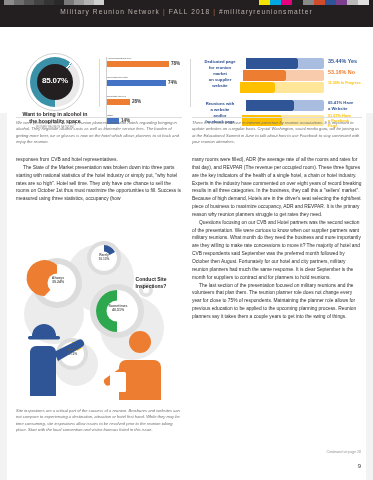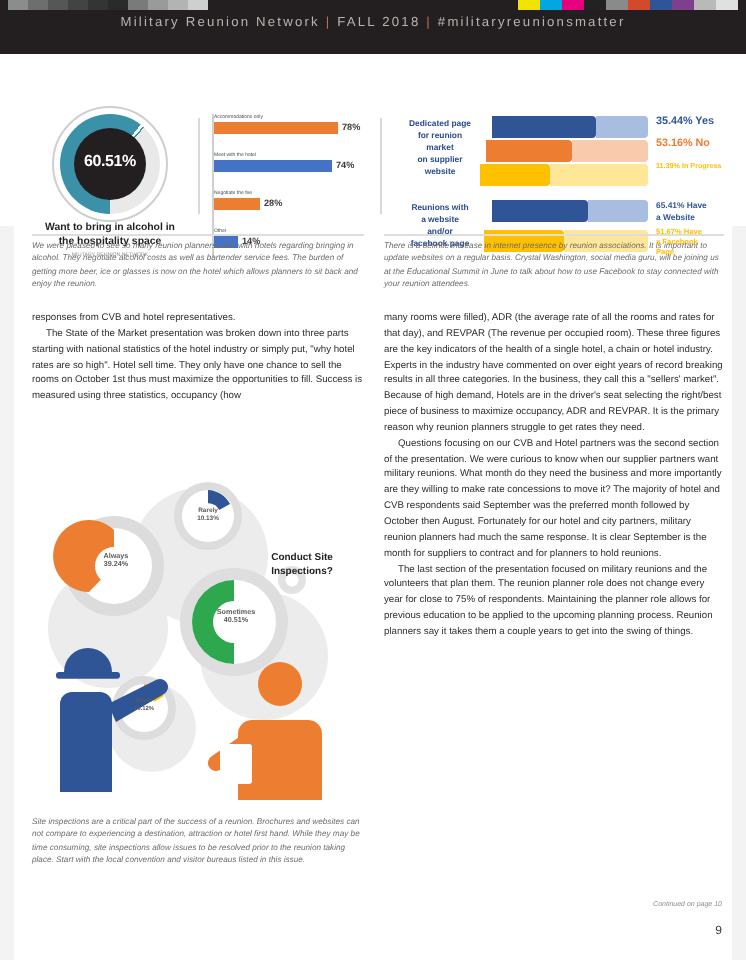--- a/index.html
+++ b/index.html
@@ -182,21 +182,21 @@
   </div>
 
   <div class="charts">
 
     <div class="chart-sep" style="left:99px"></div>
     <div class="chart-sep" style="left:190px"></div>
 
     <div class="donut-wrap">
       <div class="donut-inner-ring"></div>
       <div class="donut"></div>
-      <div class="donut-val">60.51%</div>
+      <div class="donut-val">85.07%</div>
       <div class="donut-cap" style="white-space:pre-line">Want to bring in alcohol in
 the hospitality space</div>
       <div class="donut-sub">MILITARY REUNION NETWORK</div>
     </div>
 
     <div class="bars">
       <div class="bars-axis"></div>
 
       <div class="bar-row" style="top:0px">
         <div class="bar-lbl">Accommodations only</div>

